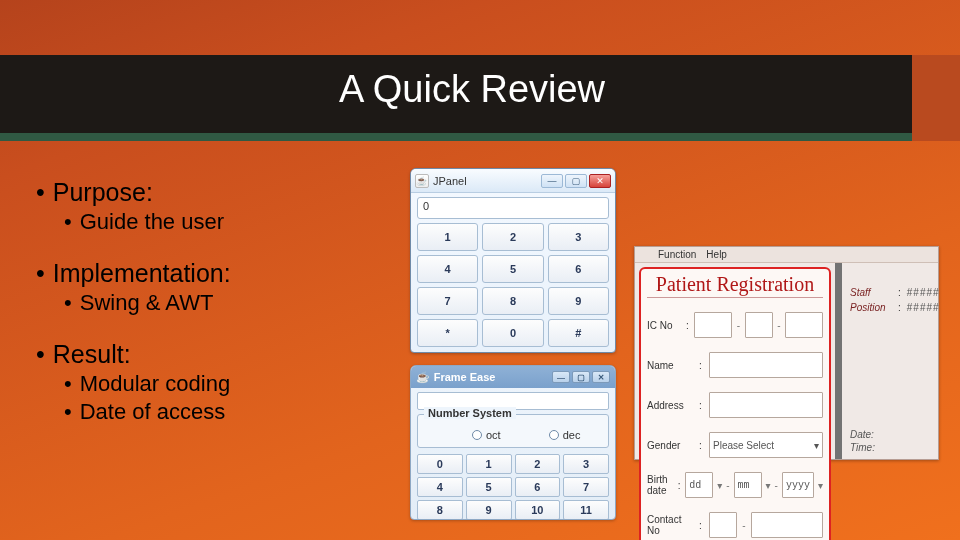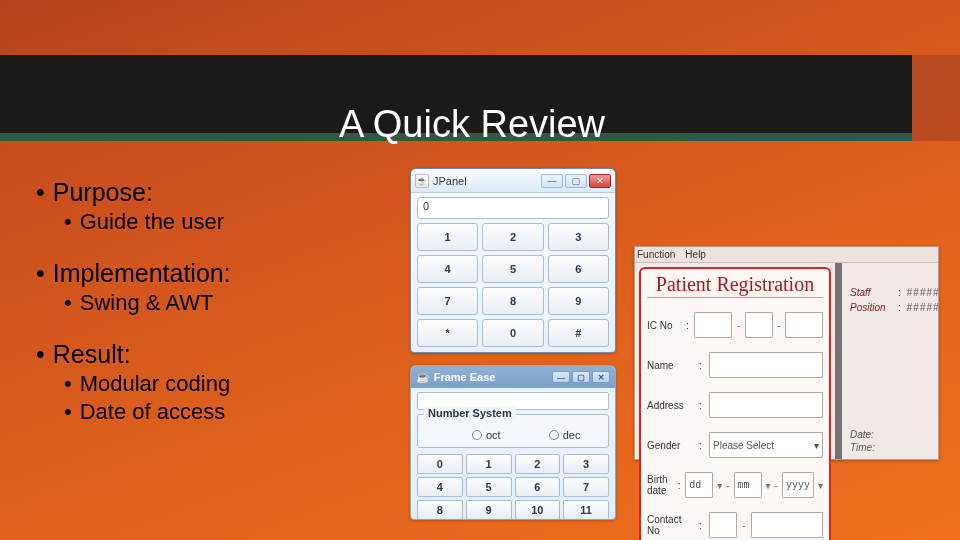--- a/index.html
+++ b/index.html
@@ -25,21 +25,20 @@
   }
   .accent-box {
     position: absolute; top: 55px; right: 0; width: 48px; height: 86px;
     background: #b94a1f;
   }
   .title {
     position: absolute; top: 68px; left: 0; right: 16px;
     text-align: center;
     color: #fff; font-size: 38px; font-weight: 400;
     font-family: "Trebuchet MS", sans-serif;
-    margin-top: 35px;
   }
   .content {
     position: absolute; top: 170px; left: 36px; width: 360px;
     color: #000;
   }
   .content .l1 {
     font-size: 25px; margin-top: 8px; margin-bottom: 2px;
     display: flex; align-items: baseline; gap: 8px;
   }
   .content .l2 {
@@ -133,21 +132,21 @@
   }
   
   .patient {
     position:absolute; top:78px; left:224px; width:305px; height:214px;
     background:#f0e9e6; border:1px solid #b79d93;
     box-shadow: 0 1px 3px rgba(0,0,0,.3);
     font-size:10px; color:#333;
   }
   .patient .menubar {
     height:16px; background:#ece3de; border-bottom:1px solid #cfbfb6;
-    display:flex; align-items:center; gap:10px; padding:0 2px;
+    display:flex; align-items:center; gap:10px; padding:0 23px;
   }
   .patient .body { display:flex; height:calc(100% - 16px); }
   .patient .leftpane {
     width:200px; padding:4px; display:flex; flex-direction:column; gap:2px;
   }
   .patient .formbox {
     border:2px solid #d22; border-radius:6px; background:#fdf8f5;
     padding:4px 6px 8px 6px; flex:1;
   }
   .patient .regtitle {

